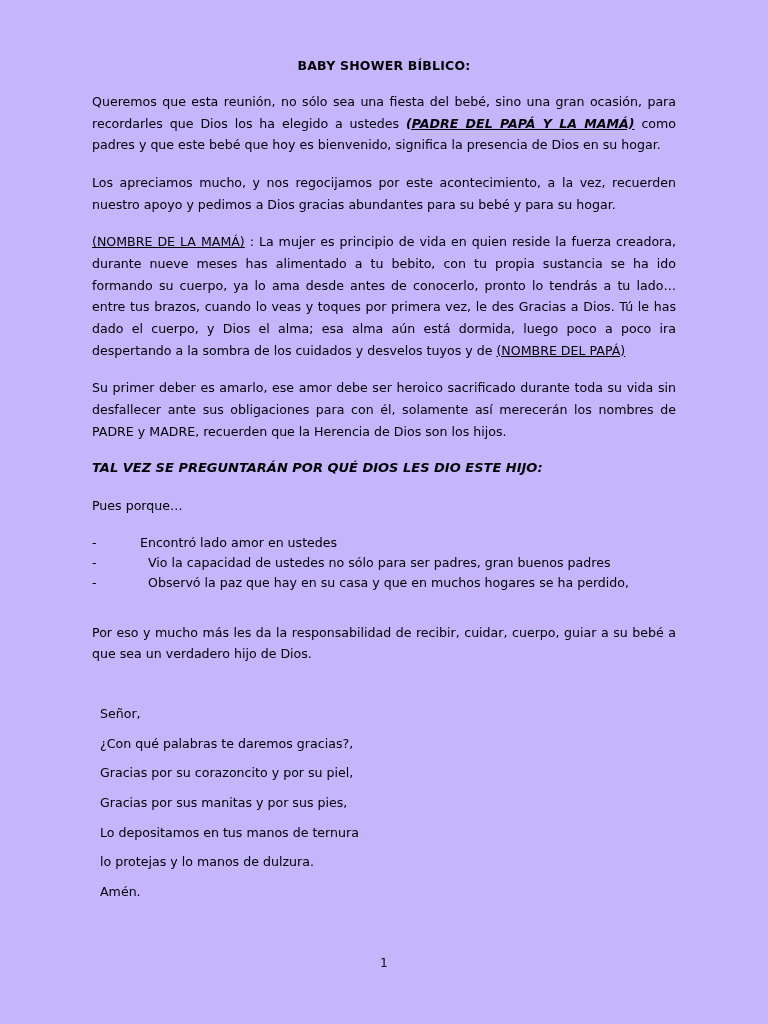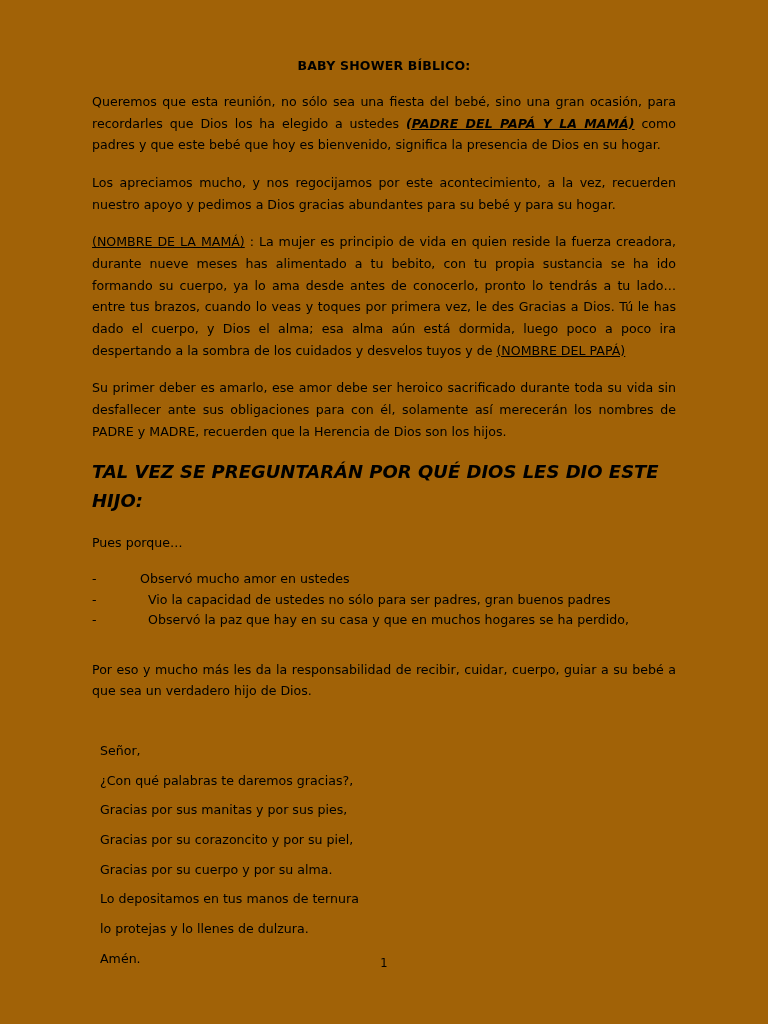--- a/index.html
+++ b/index.html
@@ -12,42 +12,42 @@
     height: 1024px;
     font-family: "DejaVu Sans", sans-serif;
     color: #000000;
   }
   .page {
     position: relative;
     width: 768px;
     height: 1024px;
     box-sizing: border-box;
     padding: 58px 92px 0 92px;
-    background: #a16207;
+    background: #c4b5fd;
   }
   .doc-title {
     text-align: center;
     font-weight: bold;
     font-size: 12.5px;
     letter-spacing: 0.2px;
     margin: 0 0 18px 0;
   }
   p.para {
     margin: 0 0 16px 0;
     font-size: 12.6px;
     line-height: 1.72;
     text-align: justify;
     text-justify: inter-word;
   }
   .u { text-decoration: underline; }
   .i { font-style: italic; }
   .b { font-weight: bold; }
   .heading-italic {
     margin: 0 0 16px 0;
-    font-size: 18px;
+    font-size: 13px;
     font-weight: bold;
     font-style: italic;
     line-height: 1.6;
   }
   .plain-line {
     margin: 8px;
     font-size: 12.6px;
     line-height: 1.72;
   }
   .spacer-sm { height: 14px; }
@@ -95,37 +95,36 @@
 
   <p class="para"><span class="u">(NOMBRE DE LA MAMÁ)</span><span> :  La mujer es principio de vida en quien reside la fuerza creadora, durante nueve meses has alimentado a tu bebito, con tu propia sustancia se ha ido formando su cuerpo, ya lo ama desde antes de conocerlo, pronto lo tendrás a tu lado… entre tus brazos, cuando lo veas y toques por primera vez, le des Gracias a Dios. Tú le has dado el cuerpo, y Dios el alma; esa alma aún está dormida, luego poco a poco ira despertando a la sombra de los cuidados y desvelos tuyos y de </span><span class="u">(NOMBRE DEL PAPÁ)</span></p>
 
   <p class="para">Su primer deber es amarlo, ese amor debe ser heroico sacrificado durante toda su vida sin desfallecer ante sus obligaciones para con él, solamente así merecerán los nombres de PADRE y MADRE, recuerden que la Herencia de Dios son los hijos.</p>
 
   <p class="heading-italic">TAL VEZ SE PREGUNTARÁN POR QUÉ DIOS LES DIO ESTE HIJO:</p>
 
   <p class="para">Pues porque…</p>
 
   <ul class="dash-list">
-    <li><span class="dash">-</span><span>Observó mucho amor en ustedes</span></li>
+    <li><span class="dash">-</span><span>Encontró lado amor en ustedes</span></li>
     <li><span class="dash wide">-</span><span>Vio la capacidad de ustedes no sólo para ser padres, gran buenos padres</span></li>
     <li><span class="dash wide">-</span><span>Observó la paz que hay en su casa y que en muchos hogares se ha perdido,</span></li>
   </ul>
 
   <div class="spacer-sm"></div>
 
   <p class="para">Por eso y mucho más les da la responsabilidad de recibir, cuidar, cuerpo, guiar a su bebé a que sea un verdadero hijo de Dios.</p>
 
   <div class="spacer-sm"></div>
 
   <div class="poem">
     <div class="plain-line">Señor,</div>
     <div class="plain-line">¿Con qué palabras te daremos gracias?,</div>
+    <div class="plain-line">Gracias por su corazoncito y por su piel,</div>
     <div class="plain-line">Gracias por sus manitas y por sus pies,</div>
-    <div class="plain-line">Gracias por su corazoncito y por su piel,</div>
-    <div class="plain-line">Gracias por su cuerpo y por su alma.</div>
     <div class="plain-line">Lo depositamos en tus manos de ternura</div>
-    <div class="plain-line">lo protejas y lo llenes de dulzura.</div>
+    <div class="plain-line">lo protejas y lo manos de dulzura.</div>
     <div class="plain-line">Amén.</div>
   </div>
 
   <div class="page-number">1</div>
 
 </div>
 
 </body></html>

